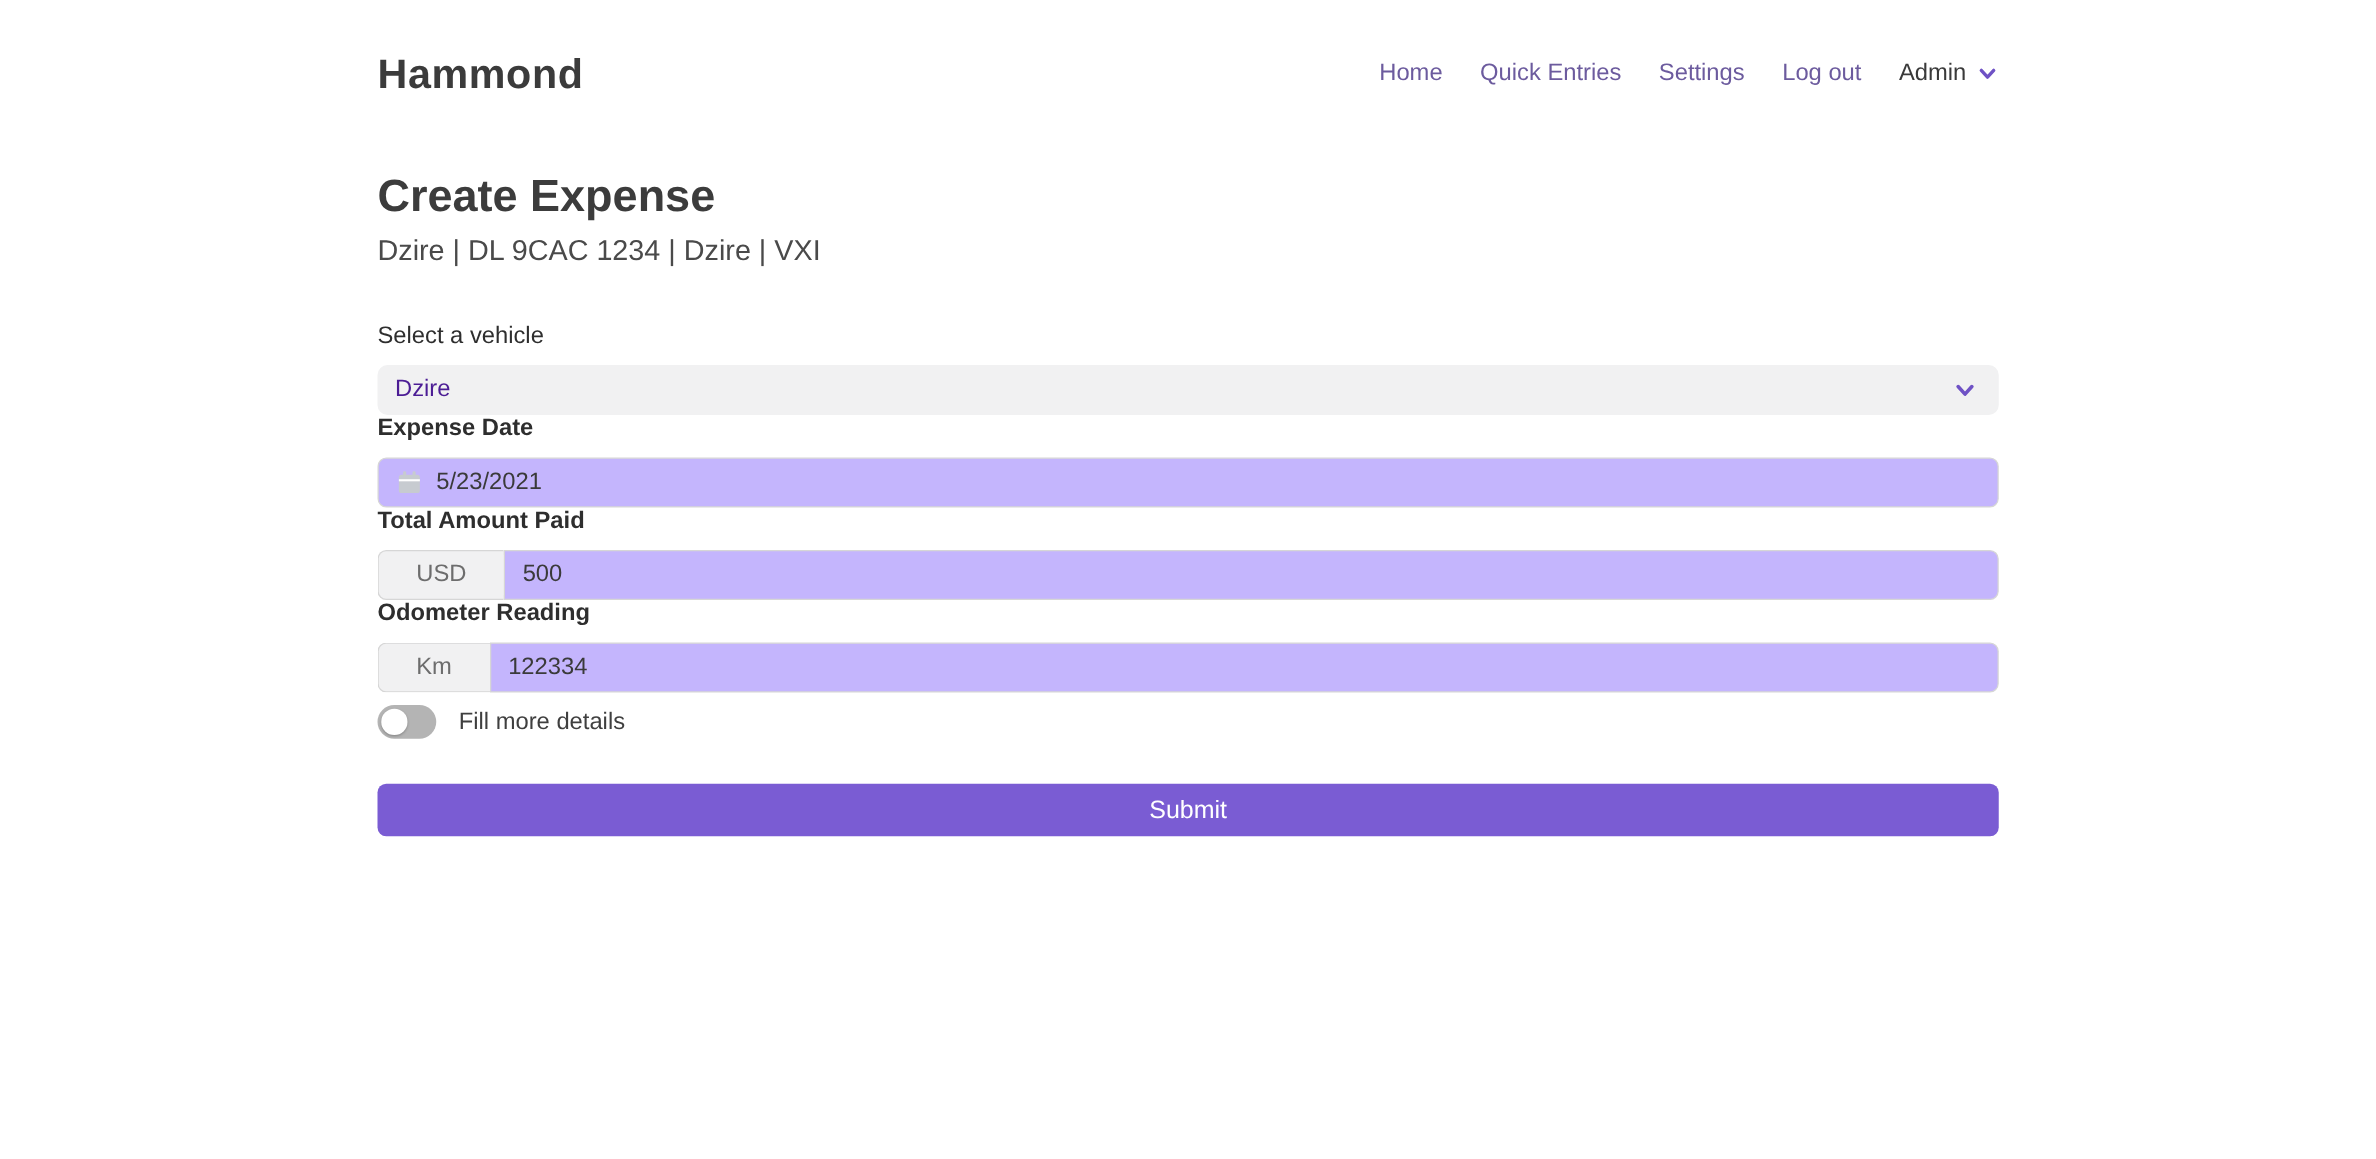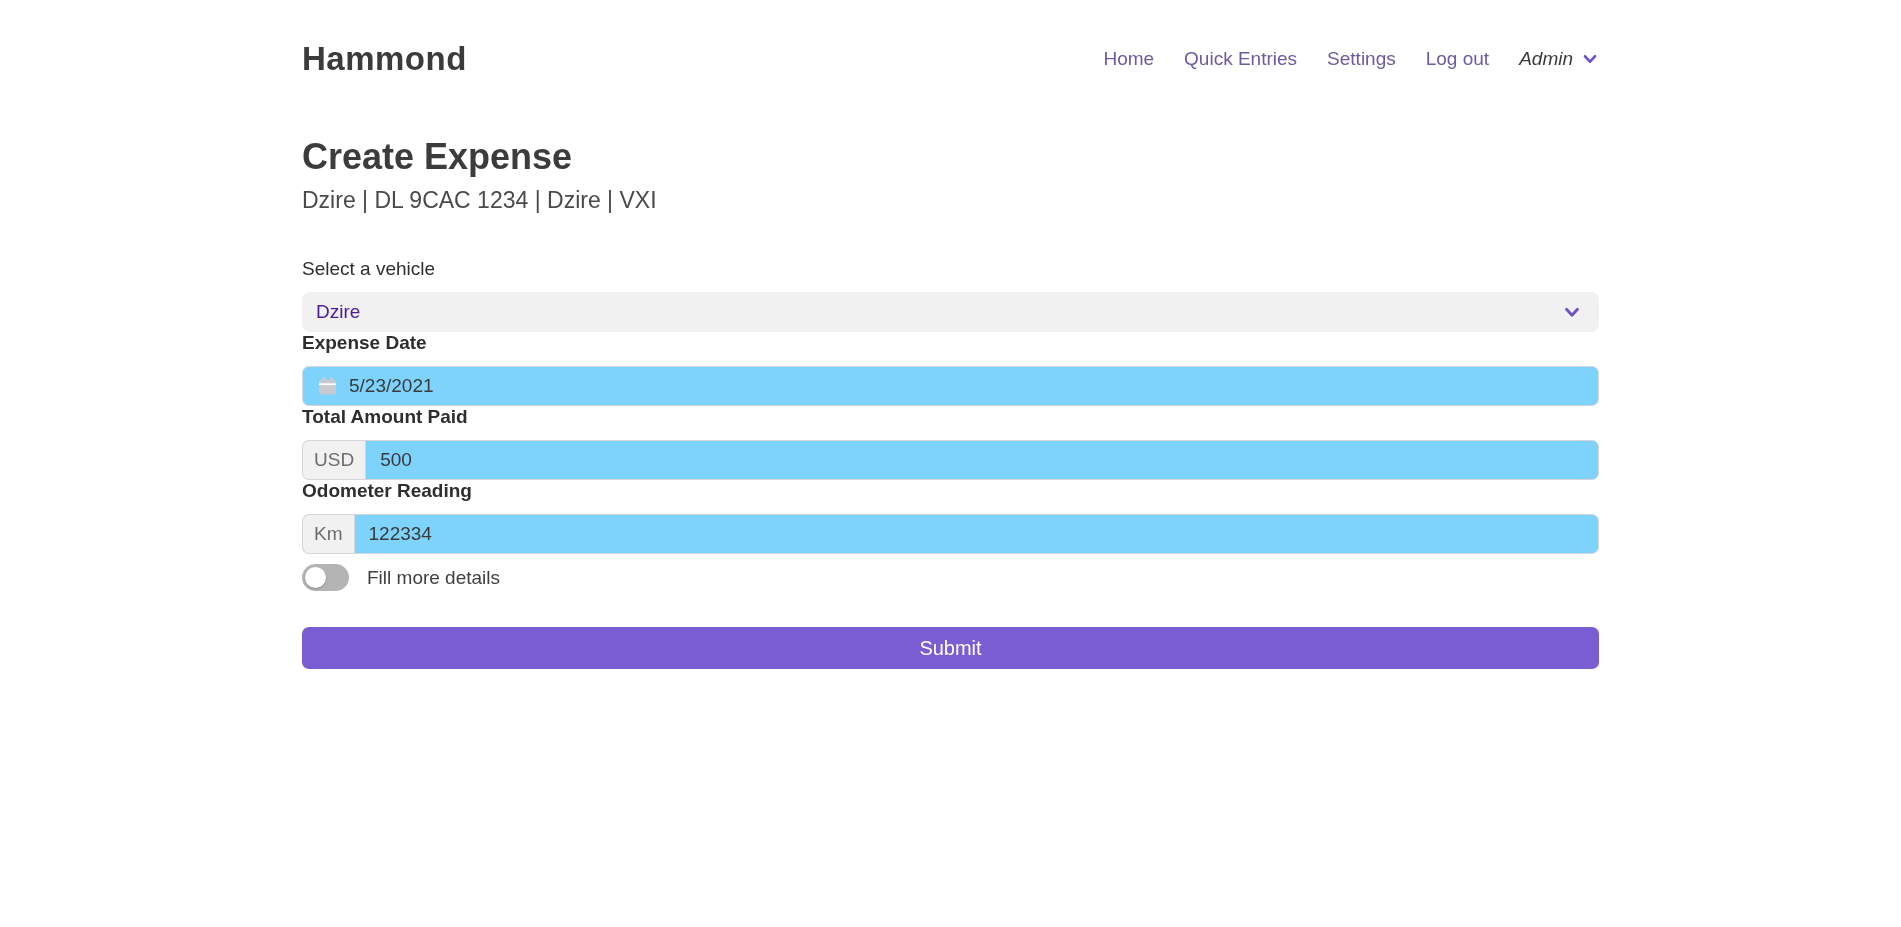--- a/index.html
+++ b/index.html
@@ -7,21 +7,21 @@
   body { font-family: "Liberation Sans", "DejaVu Sans", sans-serif; color: #3a3a3a; }
 
   .container { width: 1297px; margin: 0 auto; }
 
   
   .header { padding-top: 34px; }
   .header-inner { display: flex; align-items: center; justify-content: space-between; height: 50px; }
   .logo { font-size: 33px; font-weight: 700; color: #3b3b3b; letter-spacing: 0.5px; cursor: pointer; }
   .nav { display: flex; align-items: center; gap: 30px; }
   .nav a { text-decoration: none; color: #6c5b9e; font-size: 19px; cursor: pointer; }
-  .user-menu { display: flex; align-items: center; gap: 8px; cursor: pointer; font-style: italic; }
+  .user-menu { display: flex; align-items: center; gap: 8px; cursor: pointer; }
   .user-menu .user-label { color: #3a3a3a; font-size: 19px; }
   .chev { display: inline-block; width: 18px; height: 18px; }
 
   
   .main { padding-top: 52px; }
   .page-title { font-size: 36px; font-weight: 600; color: #3c3c3c; }
   .page-subtitle { margin-top: 9px; font-size: 23px; color: #4a4a4a; font-weight: 400; }
 
   
   .form { margin-top: 44px; }
@@ -38,34 +38,34 @@
   .select-value { font-size: 19px; color: #4c1d95; }
   .select-chevron { position: absolute; right: 16px; top: 50%; transform: translateY(-50%); width: 22px; height: 22px; }
 
   .text-input {
     width: 100%; height: 40px;
     border: 1px solid #d6d6d6; border-radius: 7px;
     font-size: 19px; color: #3a3a3a;
     padding: 0 14px;
     font-family: inherit;
     outline: none;
-    background: #7dd3fc;
+    background: #c4b5fd;
   }
 
   .input-with-icon { position: relative; }
   .input-with-icon .text-input { padding-left: 46px; }
   .cal-icon { position: absolute; left: 15px; top: 50%; transform: translateY(-50%); width: 21px; height: 21px; }
 
   .input-group { display: flex; width: 100%; height: 40px; }
   .input-addon {
     background: #f1f1f2;
     border: 1px solid #d6d6d6; border-right: none;
     border-radius: 7px 0 0 7px;
     display: flex; align-items: center;
-    padding: 0 11px;
+    padding: 0 30px;
     font-size: 19px; color: #6d6d6d;
   }
   .input-group .text-input { border-radius: 0 7px 7px 0; flex: 1; }
 
   
   .toggle-row { display: flex; align-items: center; gap: 18px; margin-top: 10px; margin-bottom: 36px; }
   .toggle {
     position: relative; width: 47px; height: 27px;
     background: #b4b4b4; border-radius: 14px; cursor: pointer; flex: none;
   }

